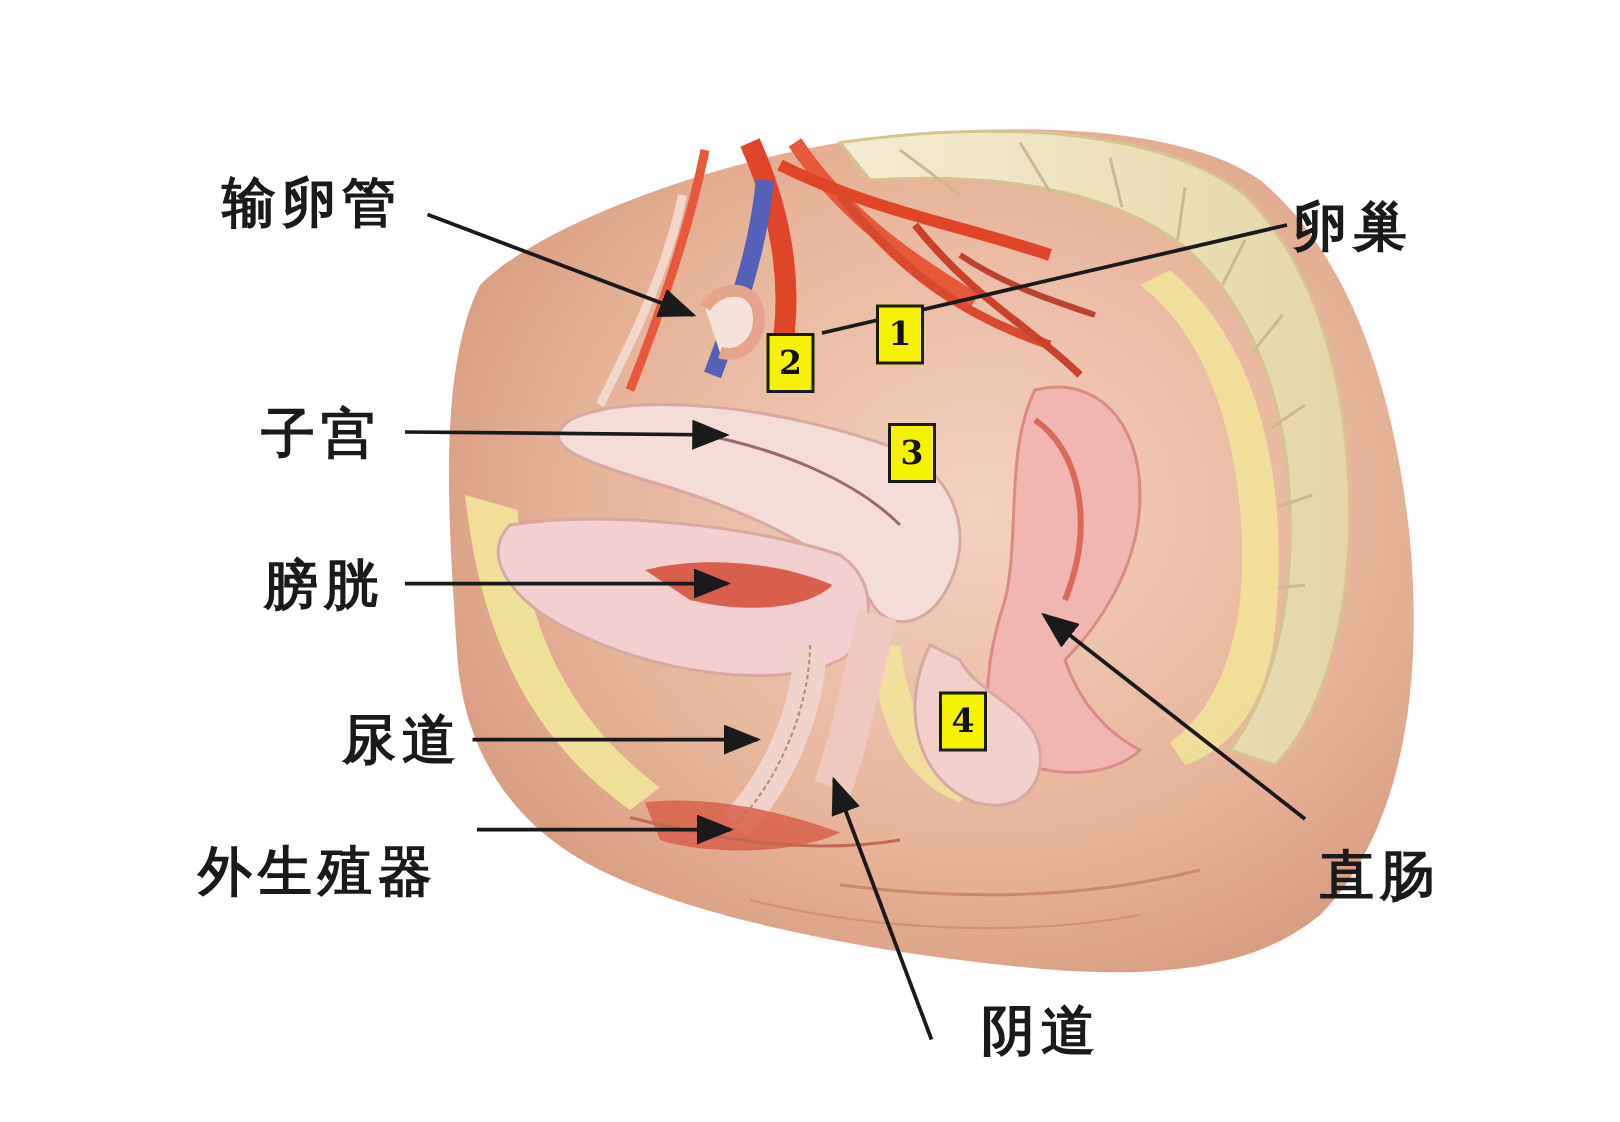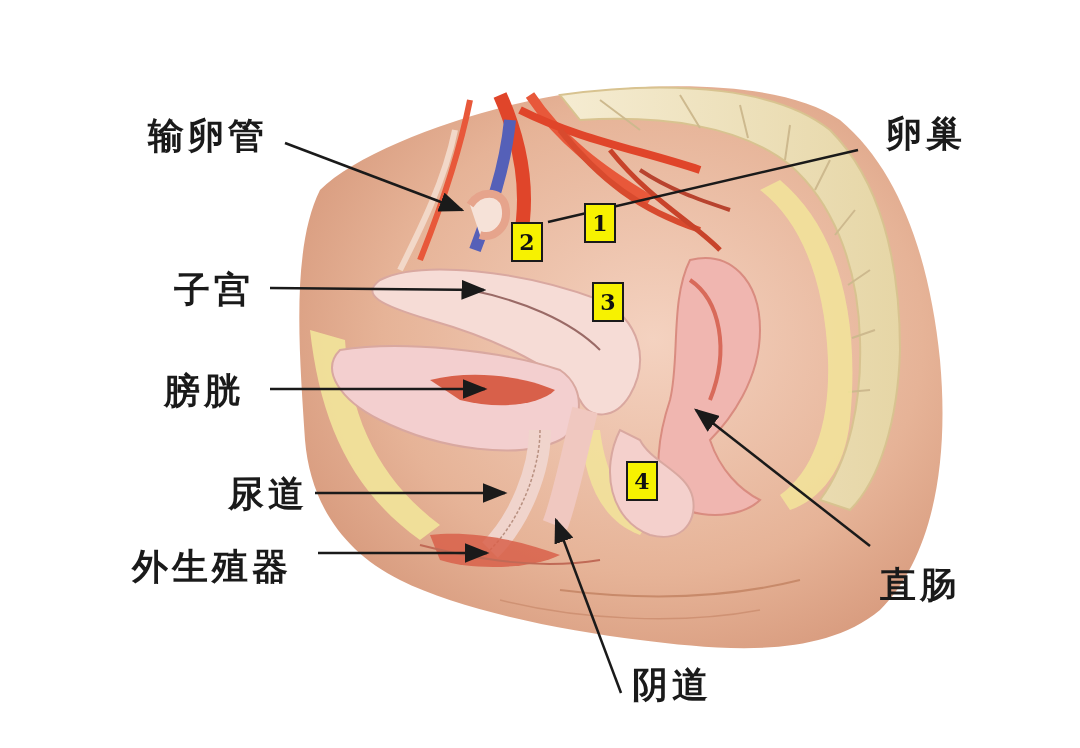--- a/index.html
+++ b/index.html
@@ -124,26 +124,26 @@
       <line x1="270" y1="288" x2="484" y2="290" marker-end="url(#arrowHead)"></line>
       <line x1="270" y1="389" x2="485" y2="389" marker-end="url(#arrowHead)"></line>
       <line x1="315" y1="493" x2="505" y2="493" marker-end="url(#arrowHead)"></line>
       <line x1="318" y1="553" x2="487" y2="553" marker-end="url(#arrowHead)"></line>
       <line x1="870" y1="546" x2="696" y2="410" marker-end="url(#arrowHead)"></line>
       <line x1="621" y1="693" x2="556" y2="520" marker-end="url(#arrowHead)"></line>
     </g>
   </svg>
 
   <div class="label" style="left:148px; top:118px;">输卵管</div>
-  <div class="label" style="left:862px; top:116px;margin-left:24px;">卵巢</div>
+  <div class="label" style="left:862px; top:134px;">卵巢</div>
   <div class="label" style="left:174px; top:272px;text-align:right;">子宫</div>
-  <div class="label" style="left:164px; top:373px;">膀胱</div>
+  <div class="label" style="left:176px; top:373px;">膀胱</div>
   <div class="label" style="left:228px; top:476px;">尿道</div>
-  <div class="label" style="left:132px; top:549px;">外生殖器</div>
+  <div class="label" style="left:132px; top:564px;">外生殖器</div>
   <div class="label" style="left:880px; top:567px;">直肠</div>
-  <div class="label" style="left:632px; top:670px;font-family:Liberation Mono, monospace;">阴道</div>
+  <div class="label" style="left:654px; top:670px;">阴道</div>
 
   <div class="numbox" style="left:584px; top:203px;">1</div>
   <div class="numbox" style="left:511px; top:222px;">2</div>
   <div class="numbox" style="left:592px; top:282px;">3</div>
   <div class="numbox" style="left:626px; top:461px;">4</div>
 
 </div>
 
 </body></html>

